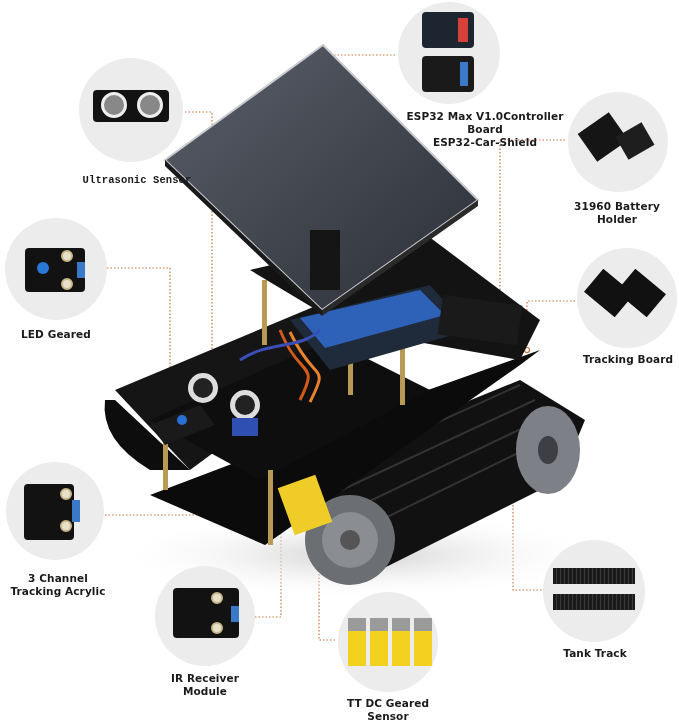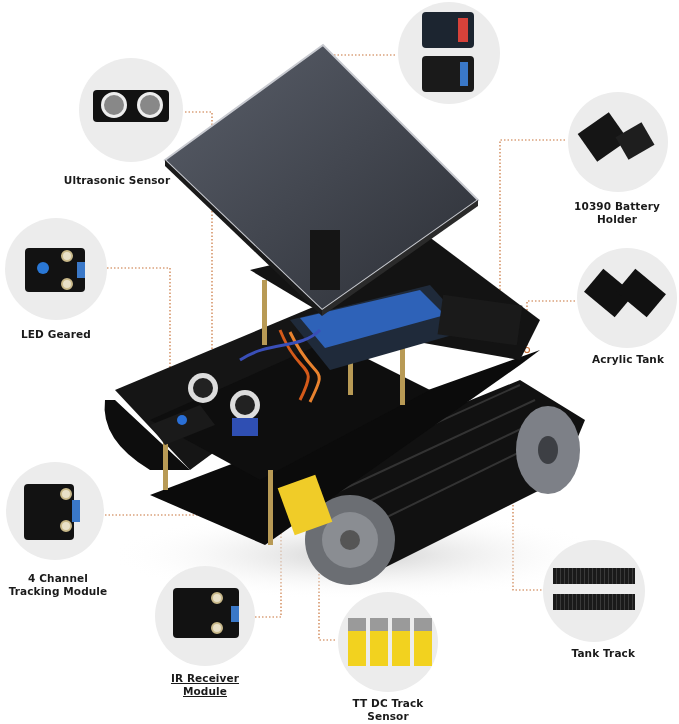--- a/index.html
+++ b/index.html
@@ -125,77 +125,79 @@
   <rect x="310" y="230" width="30" height="60" fill="#151515"></rect>
 </svg>
 
 <div class="circle" style="left:398px;top:2px;width:102px;height:102px;">
   <div class="pcb" style="left:24px;top:10px;width:52px;height:36px;background:#1c2530;"></div>
   <div class="pin" style="left:60px;top:16px;width:10px;height:24px;background:#d6423a;"></div>
   <div class="pcb" style="left:24px;top:54px;width:52px;height:36px;background:#1a1a1a;"></div>
   <div class="pin" style="left:62px;top:60px;width:8px;height:24px;"></div>
 </div>
 <div class="label" style="left:390px;top:110px;width:190px;">
+  <div>ESP32 Max V1.0Controller Board</div>
+  <div>ESP32-Car-Shield</div>
 </div>
 
 <div class="circle" style="left:79px;top:58px;width:104px;height:104px;">
   <div class="pcb" style="left:14px;top:32px;width:76px;height:32px;"></div>
   <div style="position:absolute;left:22px;top:34px;width:26px;height:26px;border-radius:50%;background:#888;border:3px solid #eee;box-sizing:border-box;"></div>
   <div style="position:absolute;left:58px;top:34px;width:26px;height:26px;border-radius:50%;background:#888;border:3px solid #eee;box-sizing:border-box;"></div>
 </div>
-<div class="label" style="left:52px;top:174px;width:130px;">Ultrasonic Sensor</div>
+<div class="label" style="left:72px;top:174px;width:130px;font-family:Liberation Mono, monospace;">Ultrasonic Sensor</div>
 
 <div class="circle" style="left:568px;top:92px;width:100px;height:100px;">
   <div style="position:absolute;left:16px;top:28px;width:38px;height:34px;background:#151515;transform:rotate(-35deg);"></div>
   <div style="position:absolute;left:52px;top:36px;width:30px;height:26px;background:#1e1e1e;transform:rotate(-30deg);"></div>
 </div>
-<div class="label" style="left:555px;top:200px;width:124px;">10390 Battery Holder</div>
+<div class="label" style="left:555px;top:200px;width:124px;">31960 Battery Holder</div>
 
 <div class="circle" style="left:5px;top:218px;width:102px;height:102px;">
   <div class="pcb" style="left:20px;top:30px;width:60px;height:44px;"></div>
   <div style="position:absolute;left:32px;top:44px;width:12px;height:12px;border-radius:50%;background:#2a78d6;"></div>
   <div class="hole" style="left:56px;top:32px;width:12px;height:12px;"></div>
   <div class="hole" style="left:56px;top:60px;width:12px;height:12px;"></div>
   <div class="pin" style="left:72px;top:44px;width:8px;height:16px;"></div>
 </div>
 <div class="label" style="left:6px;top:328px;width:100px;">LED Geared</div>
 
 <div class="circle" style="left:577px;top:248px;width:100px;height:100px;">
   <div style="position:absolute;left:12px;top:30px;width:40px;height:30px;background:#111;transform:rotate(40deg);"></div>
   <div style="position:absolute;left:44px;top:30px;width:40px;height:30px;background:#111;transform:rotate(40deg);"></div>
 </div>
-<div class="label" style="left:580px;top:353px;width:96px;">Acrylic Tank</div>
+<div class="label" style="left:580px;top:353px;width:96px;">Tracking Board</div>
 
 <div class="circle" style="left:6px;top:462px;width:98px;height:98px;">
   <div class="pcb" style="left:18px;top:22px;width:50px;height:56px;"></div>
   <div class="hole" style="left:54px;top:26px;width:12px;height:12px;"></div>
   <div class="hole" style="left:54px;top:58px;width:12px;height:12px;"></div>
   <div class="pin" style="left:66px;top:38px;width:8px;height:22px;"></div>
 </div>
 <div class="label" style="left:0px;top:572px;width:116px;">
-  <div>4 Channel</div>
-  <div>Tracking Module</div>
+  <div>3 Channel</div>
+  <div>Tracking Acrylic</div>
 </div>
 
 <div class="circle" style="left:155px;top:566px;width:100px;height:100px;">
   <div class="pcb" style="left:18px;top:22px;width:66px;height:50px;"></div>
   <div class="hole" style="left:56px;top:26px;width:12px;height:12px;"></div>
   <div class="hole" style="left:56px;top:56px;width:12px;height:12px;"></div>
   <div class="pin" style="left:76px;top:40px;width:8px;height:16px;"></div>
 </div>
-<div class="label" style="left:150px;top:672px;width:110px;text-decoration:underline;">IR Receiver Module</div>
+<div class="label" style="left:150px;top:672px;width:110px;">IR Receiver Module</div>
 
 <div class="circle" style="left:338px;top:592px;width:100px;height:100px;">
   <div class="motor" style="left:10px;top:26px;background:linear-gradient(#9a9a9a 0 28%, #f2d21f 28%);"></div>
   <div class="motor" style="left:32px;top:26px;background:linear-gradient(#9a9a9a 0 28%, #f2d21f 28%);"></div>
   <div class="motor" style="left:54px;top:26px;background:linear-gradient(#9a9a9a 0 28%, #f2d21f 28%);"></div>
   <div class="motor" style="left:76px;top:26px;background:linear-gradient(#9a9a9a 0 28%, #f2d21f 28%);"></div>
 </div>
 <div class="label" style="left:338px;top:697px;width:100px;">
-  <div>TT DC Track</div>
+  <div>TT DC Geared</div>
   <div>Sensor</div>
 </div>
 
 <div class="circle" style="left:543px;top:540px;width:102px;height:102px;">
   <div style="position:absolute;left:10px;top:28px;width:82px;height:16px;background:repeating-linear-gradient(90deg,#1a1a1a 0 3px,#3a3a3a 3px 4px);"></div>
   <div style="position:absolute;left:10px;top:54px;width:82px;height:16px;background:repeating-linear-gradient(90deg,#1a1a1a 0 3px,#3a3a3a 3px 4px);"></div>
 </div>
-<div class="label" style="left:555px;top:647px;width:80px;text-align:right;">Tank Track</div>
+<div class="label" style="left:555px;top:647px;width:80px;">Tank Track</div>
 
 </body></html>

